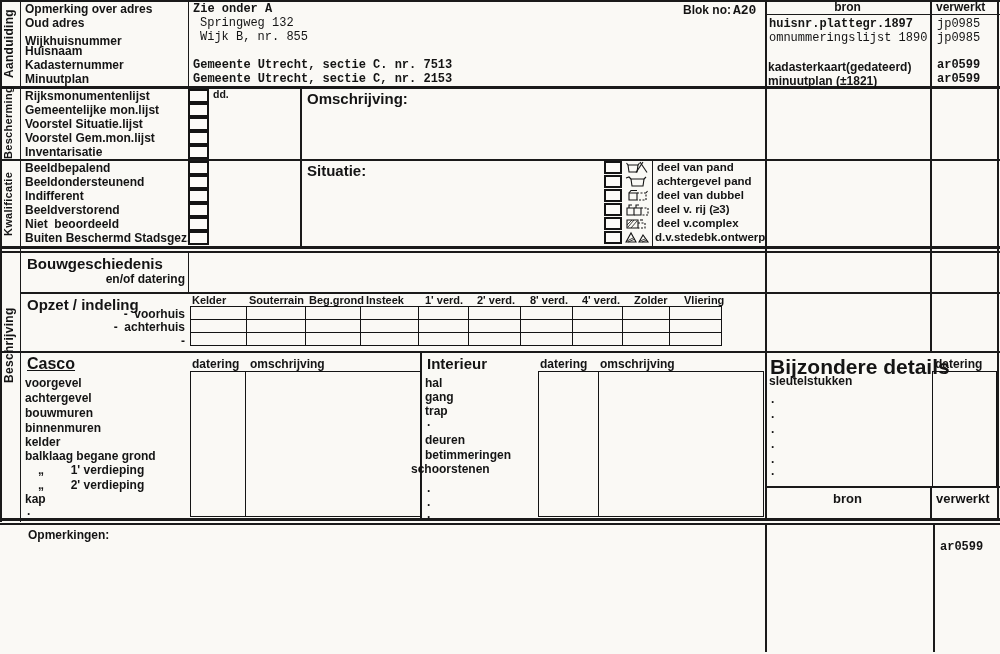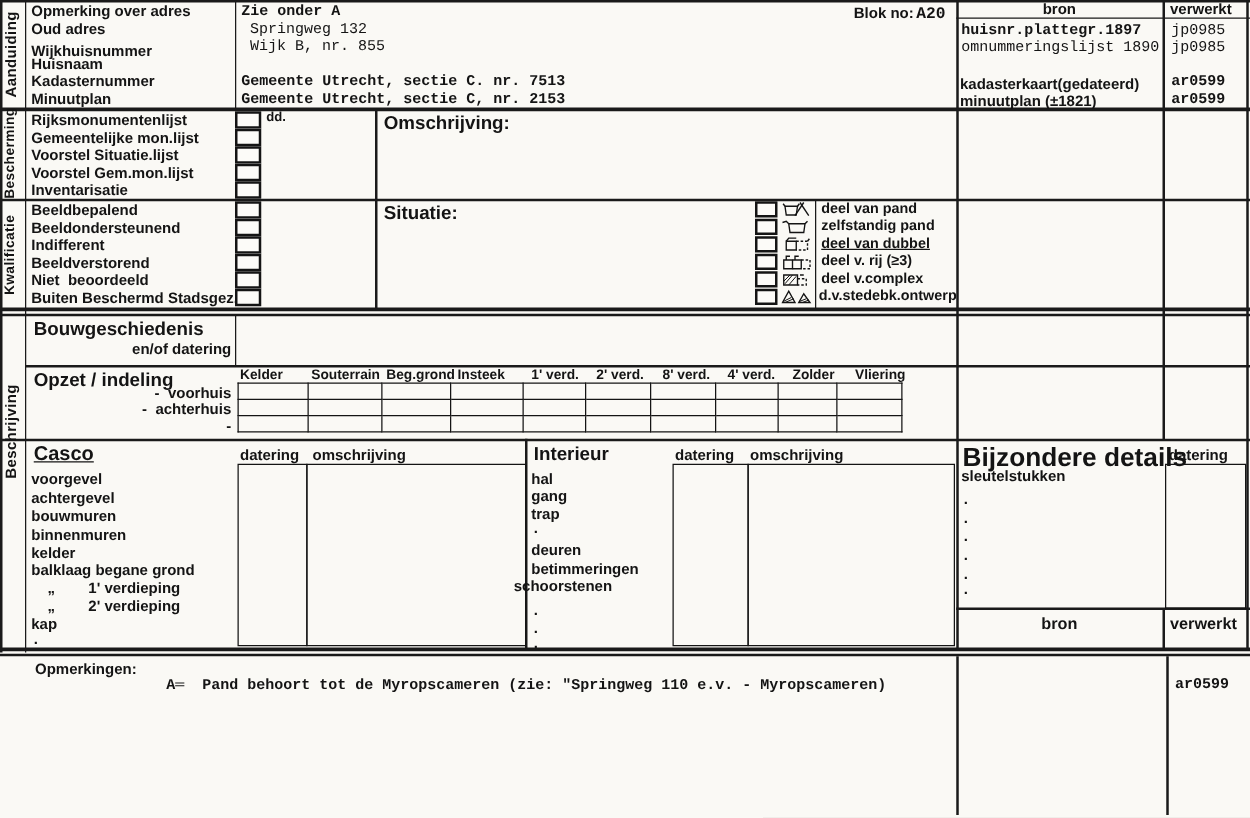--- a/index.html
+++ b/index.html
@@ -165,22 +165,22 @@
   <div class="sit-icon" style="left:625px;top:231px;">
     <svg width="25" height="13" viewBox="0 0 25 13" stroke="#141414" fill="none" stroke-width="1.1">
       <path d="M1 11 L6 2 L11 11 Z"></path>
         <path d="M2 10 L8 7 M3 11 L10 8" stroke-width="0.8"></path>
       <path d="M14 11 L18 4 L23 11 Z"></path>
         <path d="M15 10 L20 8 M17 11 L22 9" stroke-width="0.8"></path>
     </svg>
   </div>
 
   <div class="sit-lbl" style="left:657px;top:161px;">deel  van pand</div>
-  <div class="sit-lbl" style="left:657px;top:175px;">zelfstandig pand</div>
-  <div class="sit-lbl" style="left:657px;top:189px;text-decoration:underline;">deel  van dubbel</div>
+  <div class="sit-lbl" style="left:657px;top:175px;">achtergevel pand</div>
+  <div class="sit-lbl" style="left:657px;top:189px;">deel  van dubbel</div>
   <div class="sit-lbl" style="left:657px;top:203px;">deel  v. rij  (≥3)</div>
   <div class="sit-lbl" style="left:657px;top:217px;">deel  v.complex</div>
   <div class="sit-lbl" style="left:655px;top:231px;">d.v.stedebk.ontwerp</div>
 
   <div class="title" style="left:27px;top:255px;">Bouwgeschiedenis</div>
   <div class="lbl" style="left:60px;top:273px;width:125px;text-align:right;">en/of datering</div>
 
   <div class="title" style="left:27px;top:296px;">Opzet / indeling</div>
   <div class="lbl" style="left:60px;top:308px;width:125px;text-align:right;">-  voorhuis</div>
   <div class="lbl" style="left:60px;top:321px;width:125px;text-align:right;">-  achterhuis</div>
@@ -277,16 +277,15 @@
   <div class="dot" style="left:771px;top:392px;">.</div>
   <div class="dot" style="left:771px;top:407px;">.</div>
   <div class="dot" style="left:771px;top:422px;">.</div>
   <div class="dot" style="left:771px;top:437px;">.</div>
   <div class="dot" style="left:771px;top:452px;">.</div>
   <div class="dot" style="left:771px;top:464px;">.</div>
   <div class="lbl" style="left:765px;top:492px;width:165px;text-align:center;font-size:13px;">bron</div>
   <div class="lbl" style="left:936px;top:492px;font-size:13px;">verwerkt</div>
 
   <div class="lbl-n" style="left:28px;top:529px;font-weight:600;">Opmerkingen:</div>
-  <div class="mono" style="left:133px;top:541px;">A═  Pand behoort tot de Myropscameren (zie: "Springweg 110 e.v. - Myropscameren)</div>
   <div class="mono" style="left:940px;top:540px;">ar0599</div>
 
 </div>
 
 </body></html>

